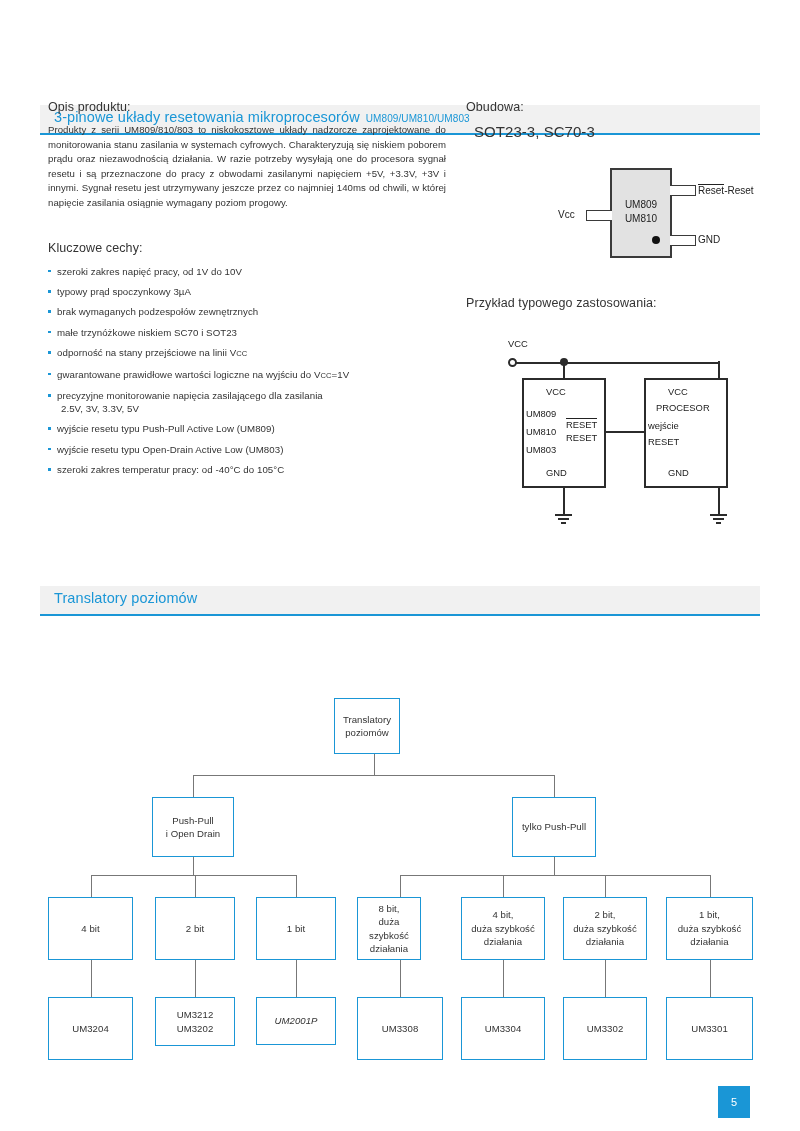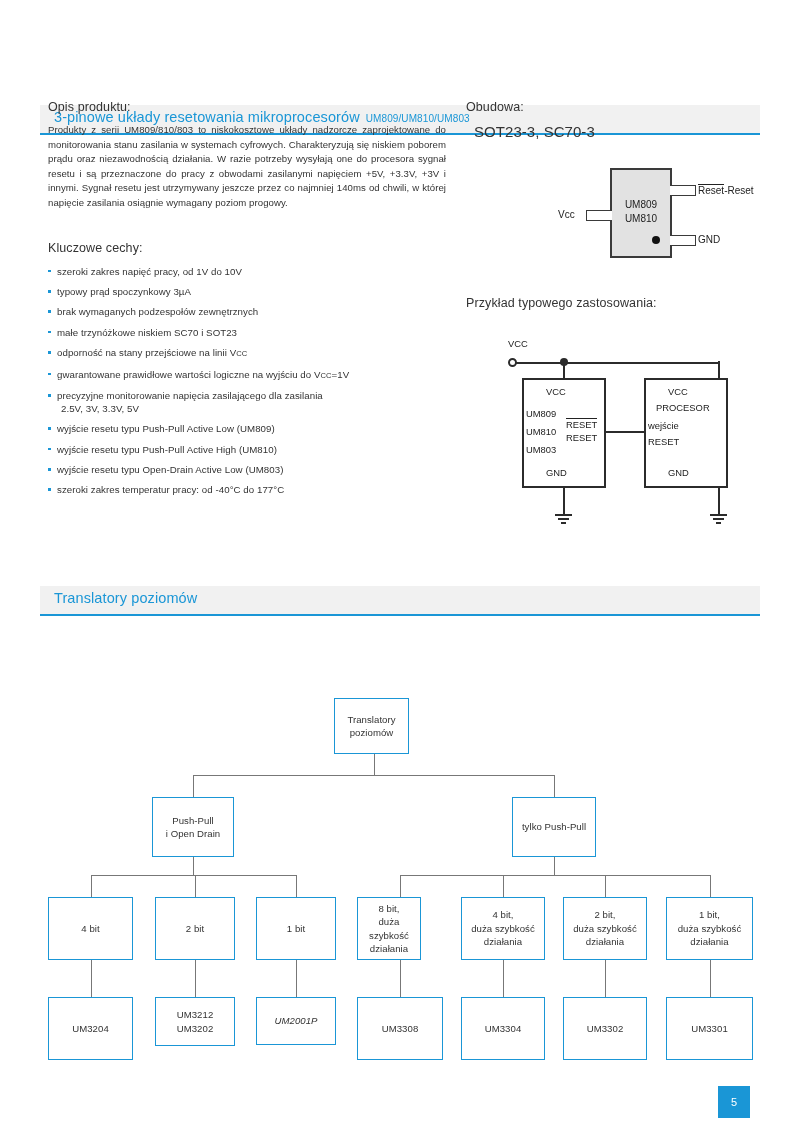--- a/index.html
+++ b/index.html
@@ -142,23 +142,22 @@
     <h3 class="blockhead" style="margin-top:30px;margin-bottom:10px;">Kluczowe cechy:</h3>
     <ul class="feat" id="feat-list">
         <li><span>szeroki zakres napięć pracy, od 1V do 10V</span></li>
         <li><span>typowy prąd spoczynkowy 3µA</span></li>
         <li><span>brak wymaganych podzespołów zewnętrznych</span></li>
         <li><span>małe trzynóżkowe niskiem SC70 i SOT23</span></li>
         <li><span>odporność na stany przejściowe na linii V</span><span class="sub-small">CC</span><span></span></li>
         <li><span>gwarantowane prawidłowe wartości logiczne na wyjściu do V</span><span class="sub-small">CC</span><span>=1V</span></li>
         <li><span>precyzyjne monitorowanie napięcia zasilającego dla zasilania</span><span class="cont-line">2.5V, 3V, 3.3V, 5V</span></li>
         <li><span>wyjście resetu typu Push-Pull Active Low (UM809)</span></li>
-        <li><span>wyjście resetu typu Push-Pull Active High (UM810)</span></li>
         <li><span>wyjście resetu typu Open-Drain Active Low (UM803)</span></li>
-        <li><span>szeroki zakres temperatur pracy: od -40°C do 177°C</span></li>
+        <li><span>szeroki zakres temperatur pracy: od -40°C do 105°C</span></li>
       </ul>
   </div>
 
   <div class="col-right">
     <h3 class="blockhead">Obudowa:</h3>
     <p class="pkg-line">SOT23-3, SC70-3</p>
 
     <div class="pkg-wrap">
       <div class="chip-body"></div>
       <div class="chip-label">
@@ -218,21 +217,21 @@
     </div>
   </div>
 
   <div class="sec-header" style="top:586px;">
     <div class="title">
       <span>Translatory poziomów</span>
     </div>
   </div>
 
   <div class="tree" id="tree-root">
-      <div class="tbox" style="left: 334px; top: 38px; width: 75px; height: 56px;">
+      <div class="tbox" style="left: 334px; top: 38px; width: 66px; height: 56px;">
         <span>Translatory<br>poziomów</span>
       </div>
       <div class="tbox" style="left: 152px; top: 137px; width: 82px; height: 60px;">
         <span>Push-Pull<br>i Open Drain</span>
       </div>
       <div class="tbox" style="left: 512px; top: 137px; width: 84px; height: 60px;">
         <span>tylko Push-Pull</span>
       </div>
       <div class="tline tlv" style="left: 374px; top: 94px; height: 21px;"></div>
       <div class="tline tlh" style="left: 193px; top: 115px; width: 361px;"></div>

